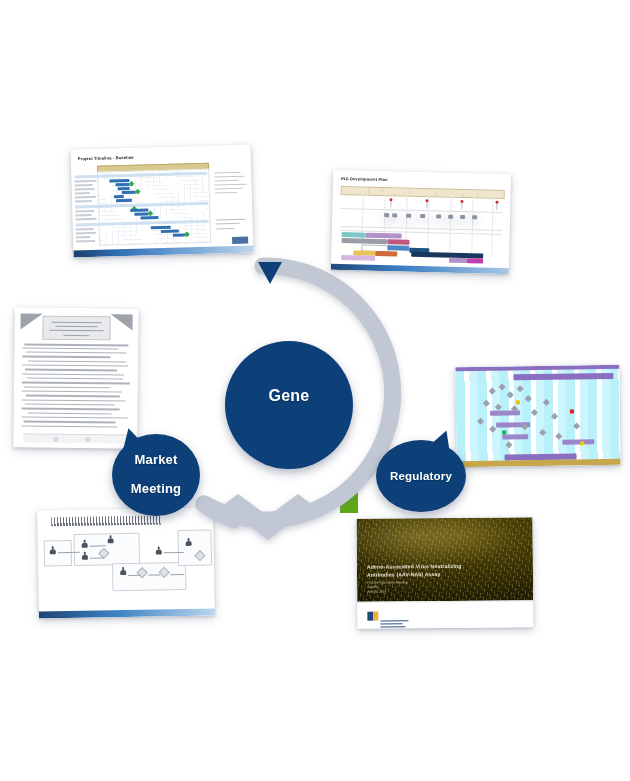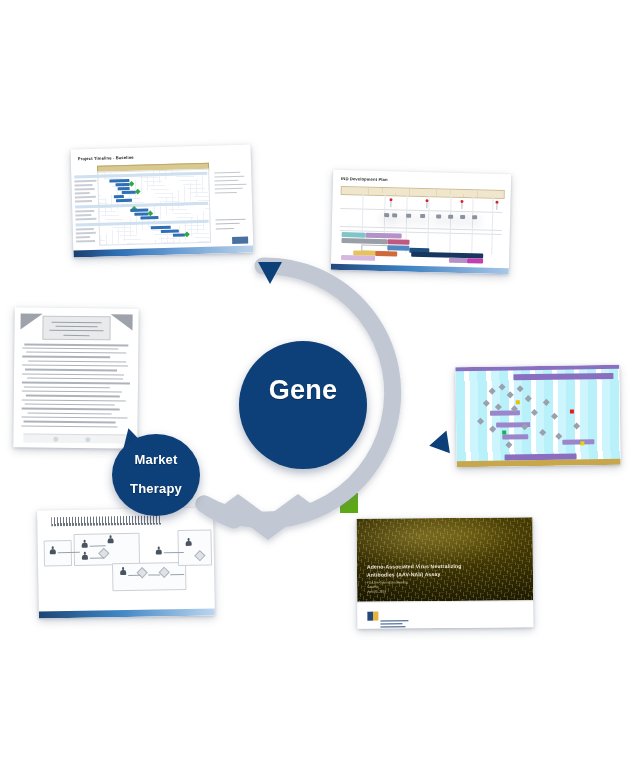--- a/index.html
+++ b/index.html
@@ -105,21 +105,21 @@
 
   .node{position:absolute;border-radius:50%;background:#0d3f78;
         display:flex;align-items:center;justify-content:center;text-align:center;
         color:#fff;font-weight:bold;letter-spacing:.2px;
         box-shadow:0 4px 10px rgba(25,45,80,.34);}
   .node span{display:block;line-height:1.12;text-shadow:0 1px 1px rgba(0,0,0,.25);}
 
   
   .tail{position:absolute;width:0;height:0;}
 
-  #node-center{left:239px;top:341px;width:128px;height:128px;font-size:27px;justify-content:center;}
+  #node-center{left:225px;top:341px;width:128px;height:128px;font-size:16px;justify-content:center;}
   #node-labs{left:250px;top:196px;width:78px;height:78px;font-size:14px;}
   #node-reg{left:376px;top:440px;width:90px;height:72px;font-size:11.5px;}
   #node-mkt{left:112px;top:434px;width:88px;height:82px;font-size:13px;}
 
   #tail-labs{left:258px;top:262px;border-left:12px solid transparent;border-right:12px solid transparent;border-top:22px solid #0d3f78;}
   #tail-reg{left:432px;top:430px;border-left:11px solid transparent;border-right:11px solid transparent;border-bottom:20px solid #0d3f78;transform:rotate(20deg);}
   #tail-mkt{left:120px;top:428px;border-left:11px solid transparent;border-right:11px solid transparent;border-bottom:20px solid #0d3f78;transform:rotate(-15deg);}
 
   #green-sq{position:absolute;left:340px;top:493px;width:18px;height:20px;background:#5da914;}
 </style>
@@ -406,26 +406,29 @@
 
       <path d="M 86 256 A 127 127 0 0 0 116 272" fill="none" stroke="#c2c8d3" stroke-width="17" stroke-linecap="round"></path>
 
       <path d="M 104 258 L 150 292 L 196 258 L 180 246 L 150 268 L 120 246 Z" fill="#c2c8d3"></path>
     </g>
   </svg>
 
   <div class="tail" id="tail-labs"></div>
 
   <div class="tail" id="tail-reg"></div>
+  <div class="node" id="node-reg">
+    <span>Regulatory</span>
+  </div>
 
   <div class="tail" id="tail-mkt"></div>
   <div class="node" id="node-mkt">
     <span>
       <span>Market</span><br>
-      <span>Therapy</span>
+      <span>Meeting</span>
     </span>
   </div>
 
   <div class="node" id="node-center">
     <span>
       <span>Gene</span><br>
     </span>
   </div>
 
 </div>

